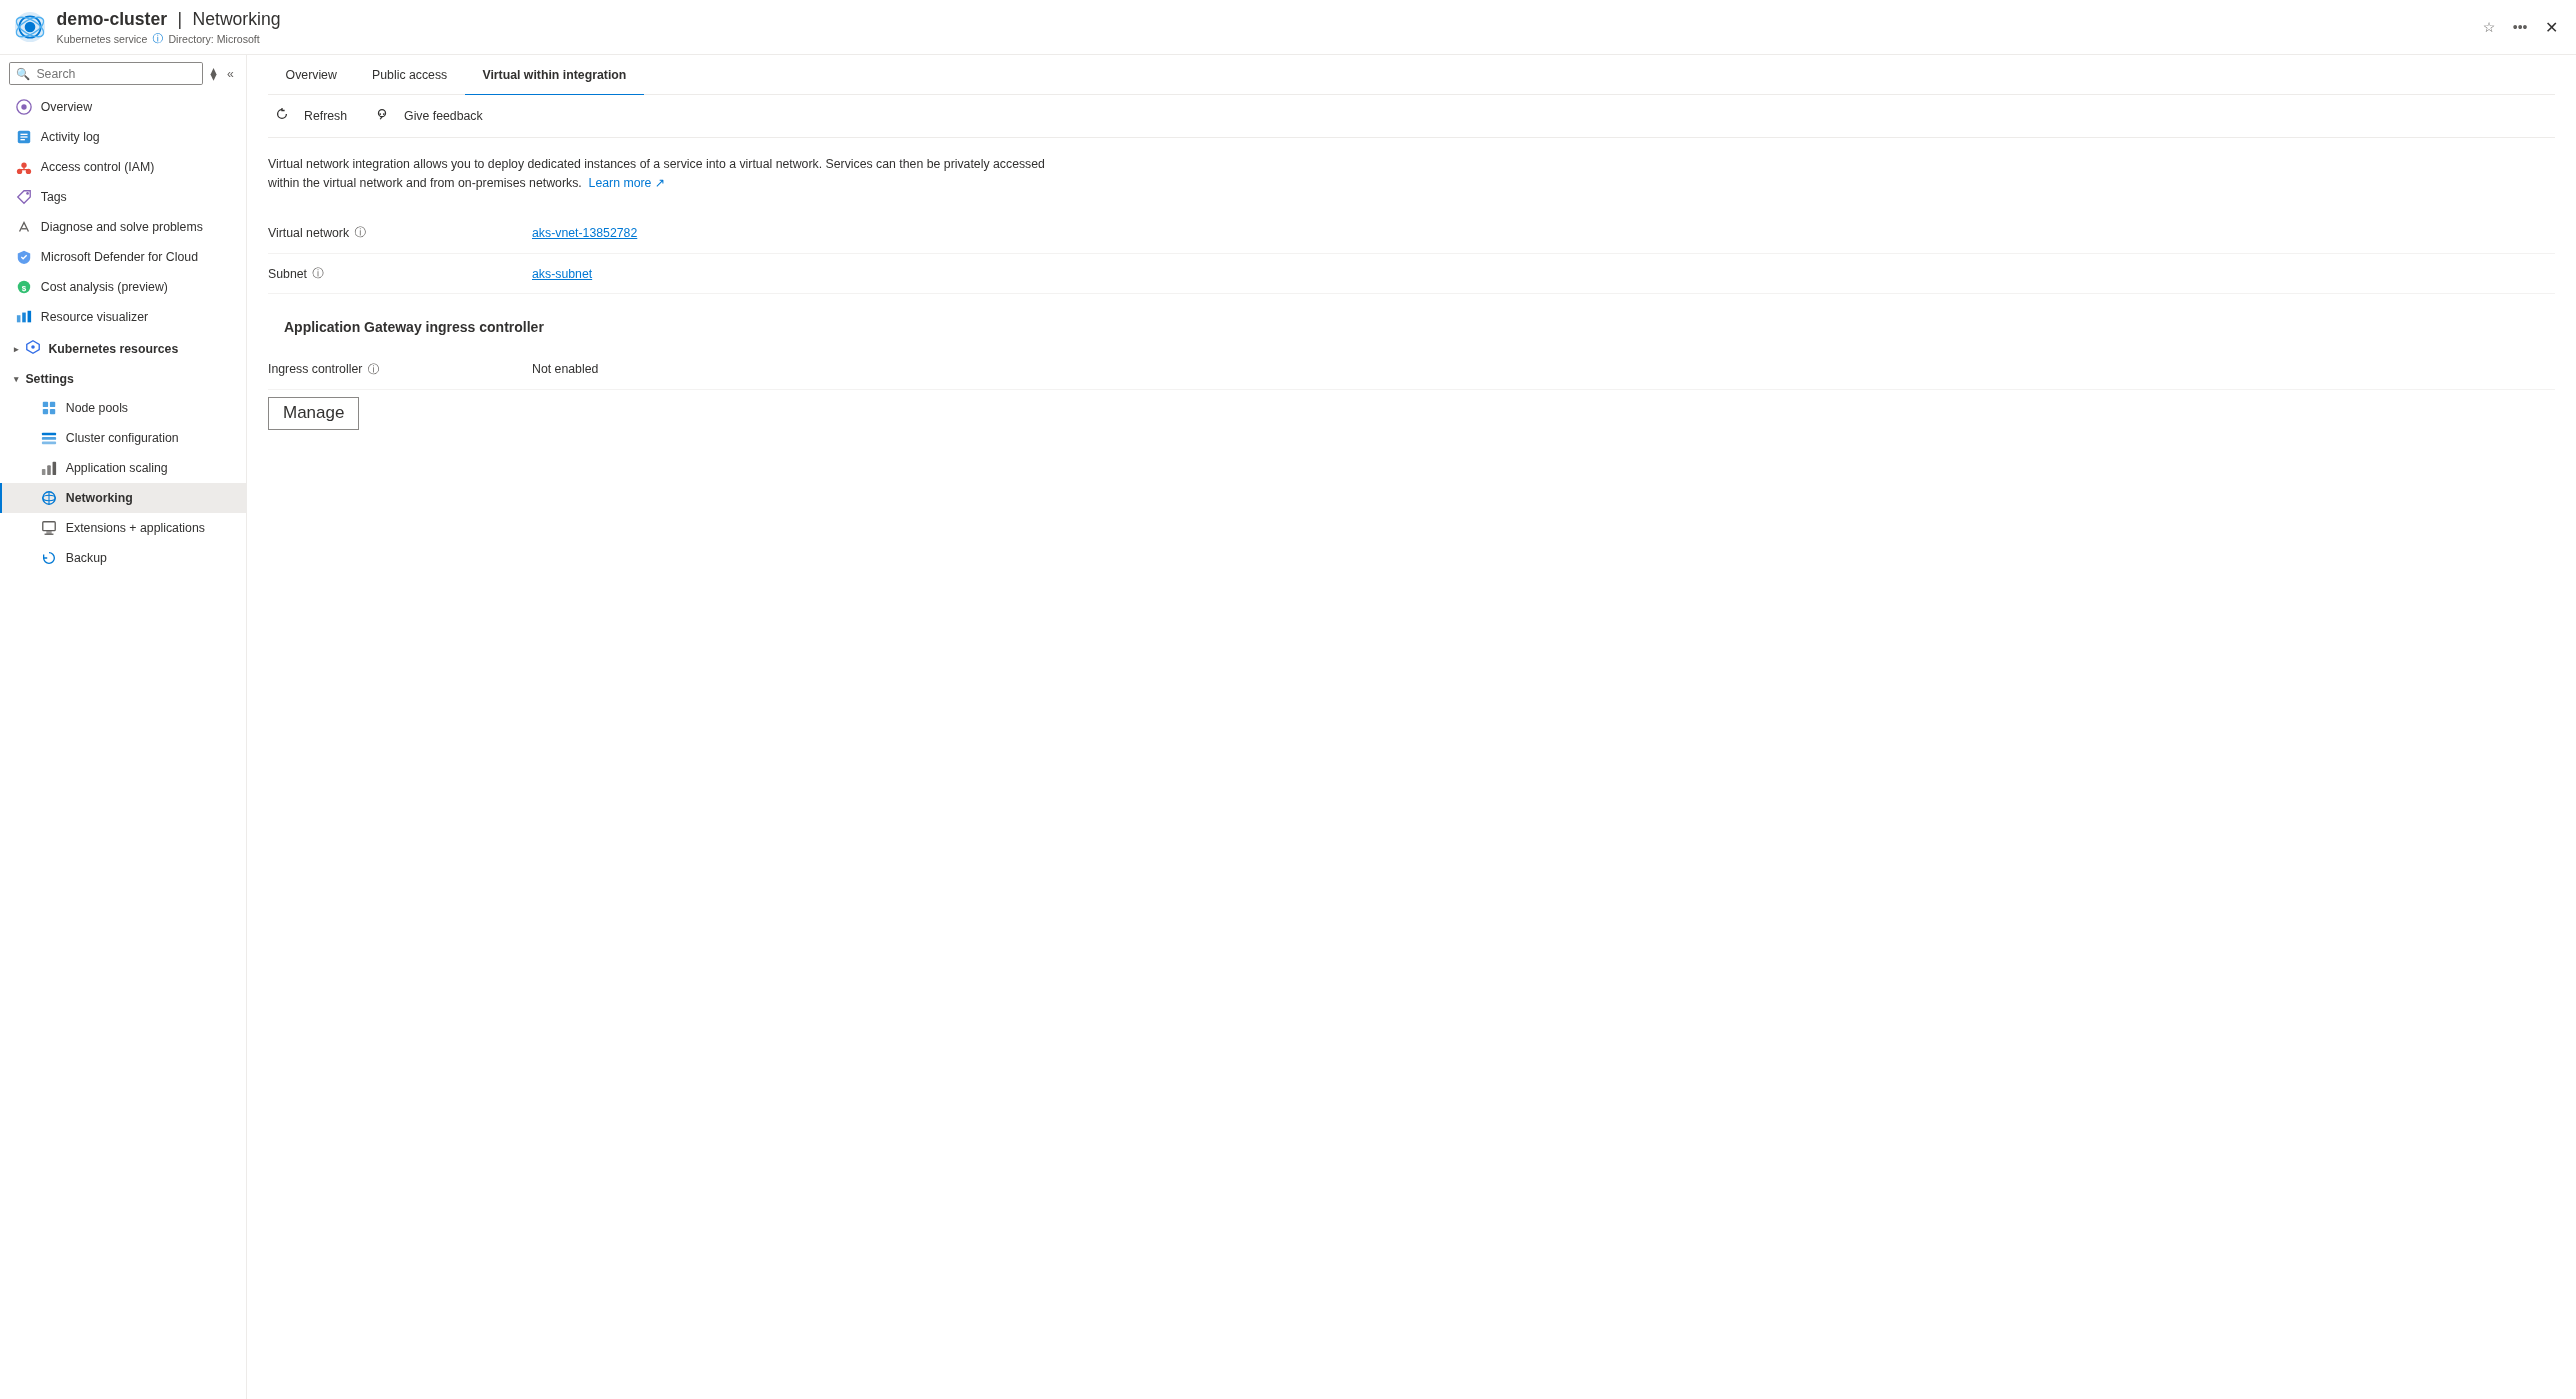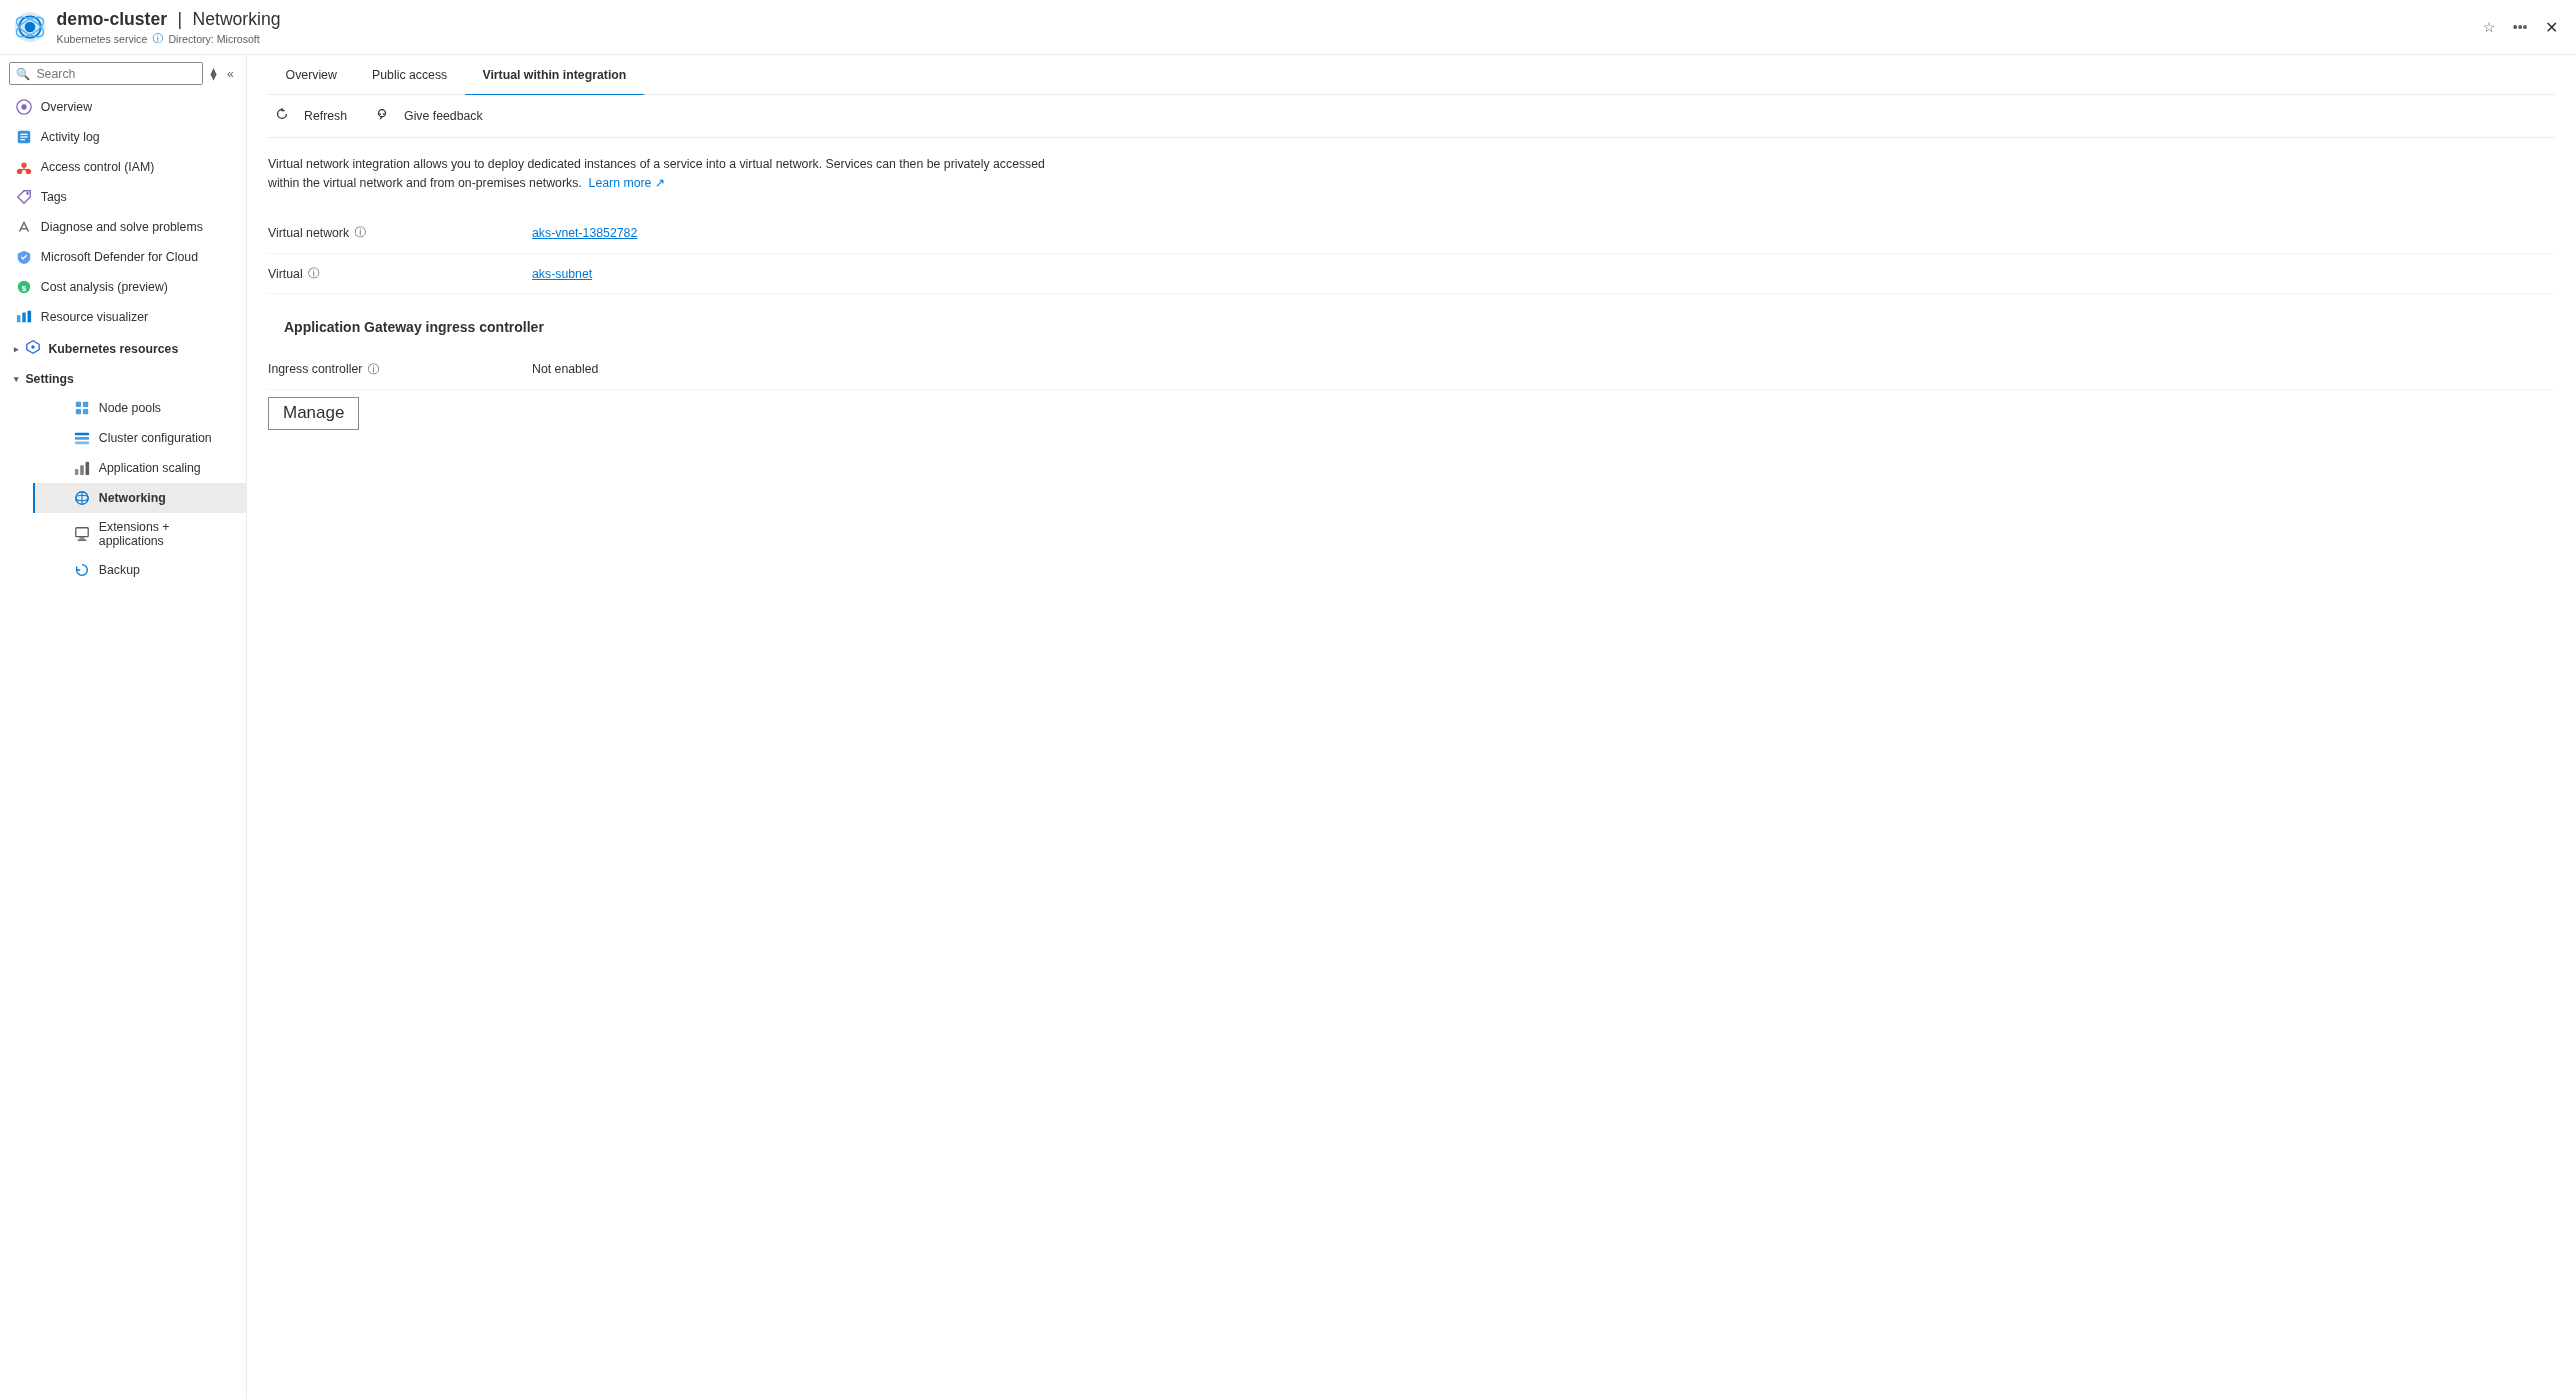--- a/index.html
+++ b/index.html
@@ -21,21 +21,21 @@
     
     .sidebar { width: 247px; border-right: 0.9px solid #edebe9; display: flex; flex-direction: column; overflow-y: auto; background: #fff; flex-shrink: 0; }
     .search-input-wrap { display: flex; align-items: center; border: 0.9px solid #8a8886; background: #fff; border-radius: 1.8px; padding: 3.5px 7px; gap: 5.3px; }
     .search-input-wrap input { border: none; outline: none; font-size: 12.3px; color: #323130; flex: 1; background: transparent; }
     .search-icon { color: #605e5c; font-size: 11.5px; }
     .sidebar-icon-btn { background: none; border: none; cursor: pointer; color: #605e5c; font-size: 12.3px; padding: 3.5px; }
 
     .nav-item { display: flex; align-items: center; padding: 7px 14px; cursor: pointer; gap: 8.8px; color: #323130; font-size: 12.3px; border-left: 2.6px solid transparent; }
     .nav-item .nav-icon { width: 16px; height: 16px; flex-shrink: 0; display: flex; align-items: center; justify-content: center; }
     .nav-group-header { display: flex; align-items: center; padding: 7px 14px; cursor: pointer; gap: 7px; color: #323130; font-size: 12.3px; font-weight: 600; }
-    .nav-sub-item { display: flex; align-items: center; padding: 7px 14px 7px 39px; cursor: pointer; gap: 8.8px; color: #323130; font-size: 12.3px; border-left: 2.6px solid transparent; margin-left: 33px; }
+    .nav-sub-item { display: flex; align-items: center; padding: 7px 14px 7px 39px; cursor: pointer; gap: 8.8px; color: #323130; font-size: 12.3px; border-left: 2.6px solid transparent; }
     .nav-sub-item.active { background: #edebe9; border-left: 2.6px solid #0078d4; font-weight: 600; }
     .nav-sub-item .nav-icon { width: 16px; height: 16px; flex-shrink: 0; display: flex; align-items: center; justify-content: center; }
 
     
     .chevron { font-size: 8.8px; color: #605e5c; }
     .chevron.down::after { content: '▾'; }
     .chevron.right::after { content: '▸'; }
 
     
     .content { flex: 1; overflow-y: auto; padding: 0; background: #faf9f8; }
@@ -328,21 +328,21 @@
         <div class="field-label">
           <span>Virtual network</span>
           <span style="color:#605e5c;font-size:11.5px;">ⓘ</span>
         </div>
         <a href="#" class="field-value">aks-vnet-13852782</a>
       </div>
 
       
       <div class="field-row">
         <div class="field-label">
-          <span>Virtual</span>
+          <span>Subnet</span>
           <span style="color:#605e5c;font-size:11.5px;">ⓘ</span>
         </div>
         <a href="#" class="field-value">aks-subnet</a>
       </div>
 
       
       <div class="section-title">Application Gateway ingress controller</div>
 
       
       <div class="field-row">

